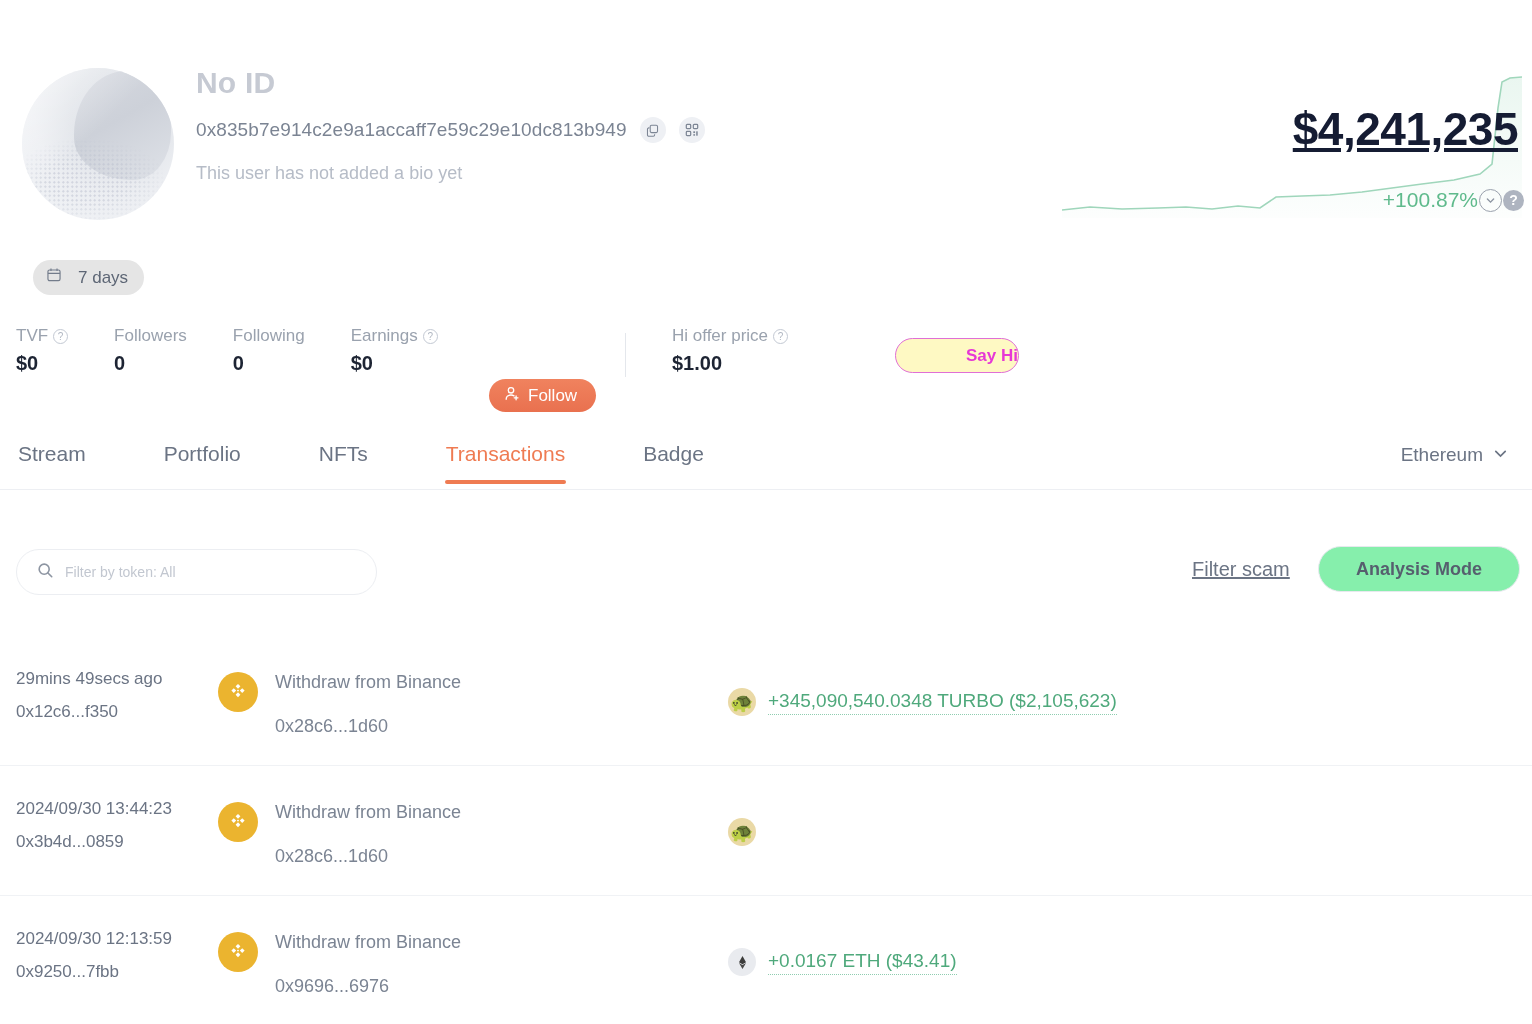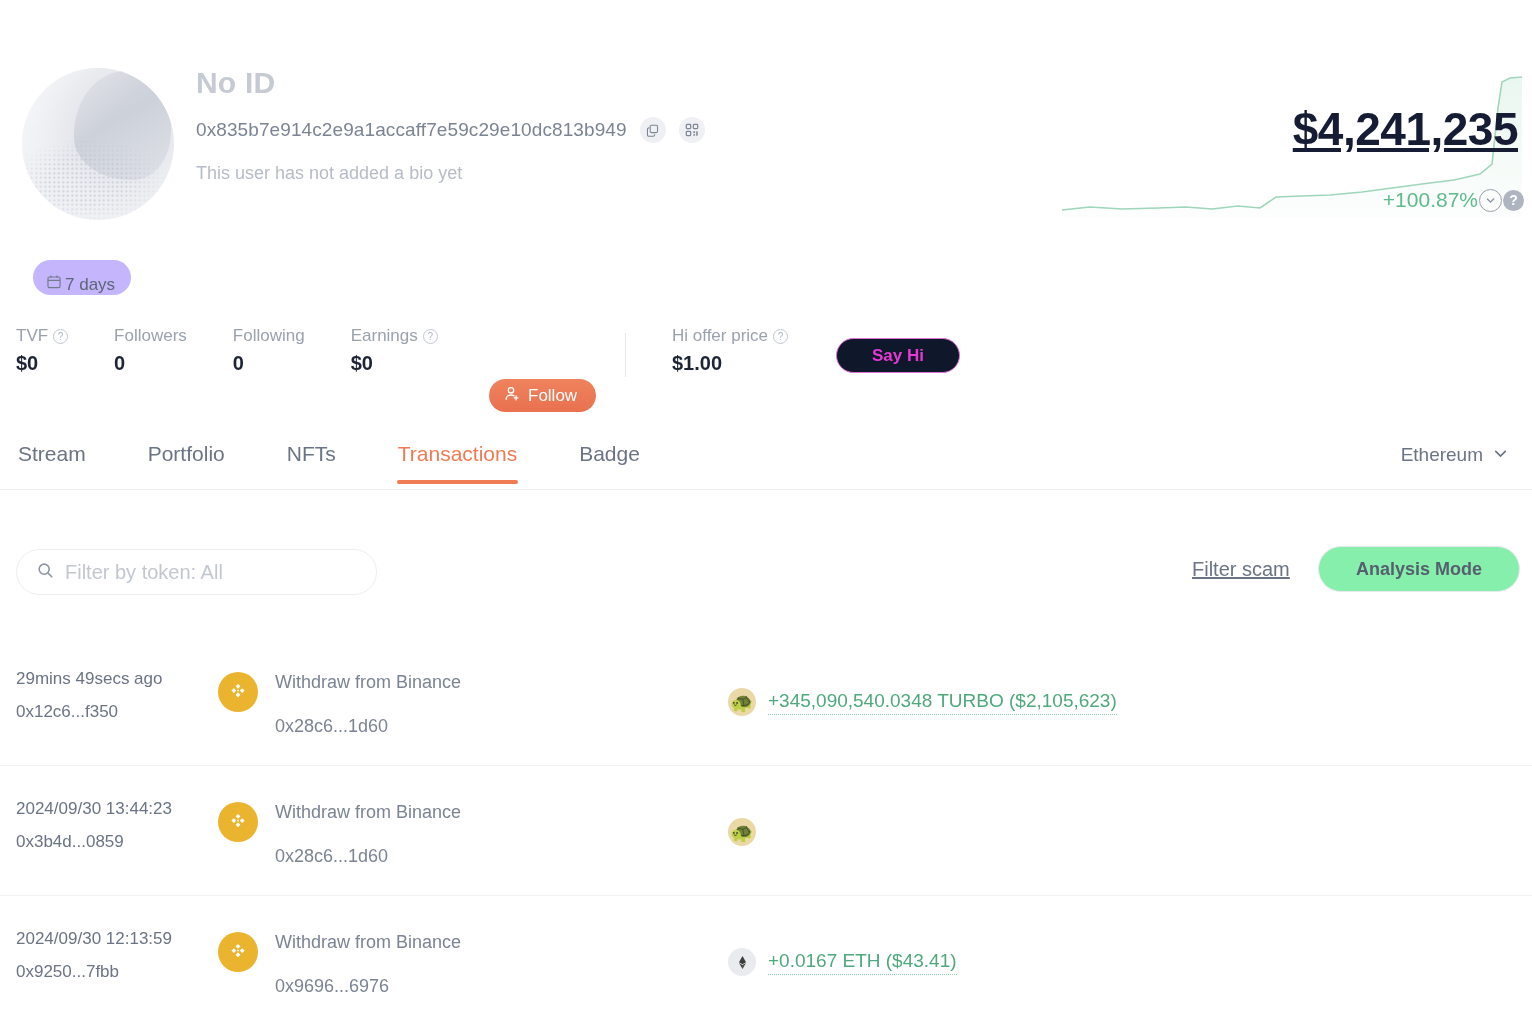--- a/index.html
+++ b/index.html
@@ -51,22 +51,22 @@
     background: #eef0f4; display: flex; align-items: center; justify-content: center;
     cursor: pointer;
   }
   .icon-btn svg { display: block; }
 
   .bio { position: absolute; left: 196px; top: 163px; font-size: 18px; color: #b6bcc7; }
 
   .days-badge {
     position: absolute; left: 33px; top: 260px;
     height: 35px; padding: 0 16px 0 13px;
-    background: #c4b5fd; border-radius: 18px;
-    display: flex; align-items: flex-end; gap: 3px;
+    background: #e5e5e5; border-radius: 18px;
+    display: flex; align-items: center; gap: 16px;
     font-size: 17px; color: #5d6675; cursor: pointer;
   }
 
   
   .balance-wrap { position: absolute; right: 0; top: 60px; width: 470px; height: 170px; }
   .spark { position: absolute; left: 0; bottom: 12px; width: 460px; height: 150px; }
   .balance {
     position: absolute; right: 14px; top: 42px;
     font-size: 46px; font-weight: 700; color: #151c33; letter-spacing: -.5px;
     white-space: nowrap;
@@ -102,33 +102,34 @@
     height: 33px; padding: 0 19px 0 15px;
     background: linear-gradient(180deg, #f0825e 0%, #e9714f 100%);
     border: none; border-radius: 17px; color: #fff;
     font-size: 17px; font-family: inherit; font-weight: 400;
     display: flex; align-items: center; gap: 7px; cursor: pointer; margin-top: 40px;
   }
   .divider-v { position: absolute; left: 625px; top: 333px; width: 1px; height: 44px; background: #e4e7ec; }
 
   .hi-block { position: absolute; left: 672px; top: 326px; }
   .say-hi {
-    position: absolute; left: 836px; top: 338px;
+    position: absolute; left: 895px; top: 338px;
     width: 124px; height: 35px; border-radius: 18px;
-    background: #0f172a; border: 1.4px solid #e06fd6;
+    background: #fef9c3; border: 1.4px solid #e06fd6;
     color: #e638d6; font-size: 17px; font-weight: 700; font-family: inherit;
     cursor: pointer;
+    text-align: right;
   }
 
   
   .tabs-bar {
     position: absolute; left: 0; top: 428px; width: 1532px; height: 62px;
     border-bottom: 1px solid #edeff3;
   }
-  .tabs { position: absolute; left: 18px; top: 0; display: flex; gap: 0; }
+  .tabs { position: absolute; left: 18px; top: 0; display: flex; gap: 16px; }
   .tab {
     position: relative; font-size: 21px; color: #6b7484; padding: 14px 0 18px;
     margin-right: 62px; cursor: pointer; white-space: nowrap;
   }
   .tab.active { color: #ef7b52; font-weight: 400; }
   .tab.active::after {
     content: ""; position: absolute; left: -1px; right: -1px; bottom: 0;
     height: 4px; background: #ef7b52; border-radius: 2px;
   }
   .chain-select {
@@ -137,21 +138,21 @@
     font-size: 19px; color: #6b7484; cursor: pointer;
   }
 
   
   .search-box {
     position: absolute; left: 16px; top: 549px;
     width: 361px; height: 46px; border: 1px solid #eceef2; border-radius: 23px;
     display: flex; align-items: center; gap: 11px; padding: 0 20px;
     cursor: text;
   }
-  .search-ph { font-size: 20px; color: #c2c7d0; }
+  .search-ph { font-size: 14px; color: #c2c7d0; }
   .filter-scam {
     position: absolute; left: 1192px; top: 558px;
     font-size: 20px; color: #6b7484; text-decoration: underline; cursor: pointer;
   }
   .analysis-btn {
     position: absolute; left: 1318px; top: 546px;
     width: 202px; height: 46px; border-radius: 23px;
     background: #86efac; border: 1px solid #e7e9ee;
     color: #565f6e; font-size: 18px; font-weight: 700; font-family: inherit;
     cursor: pointer;

